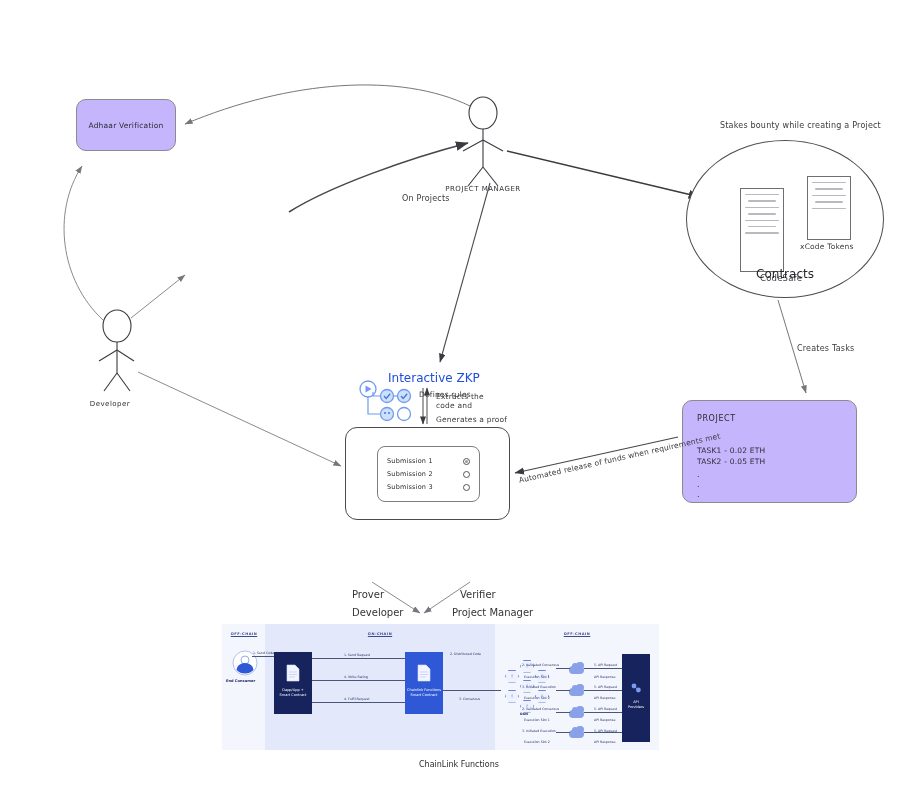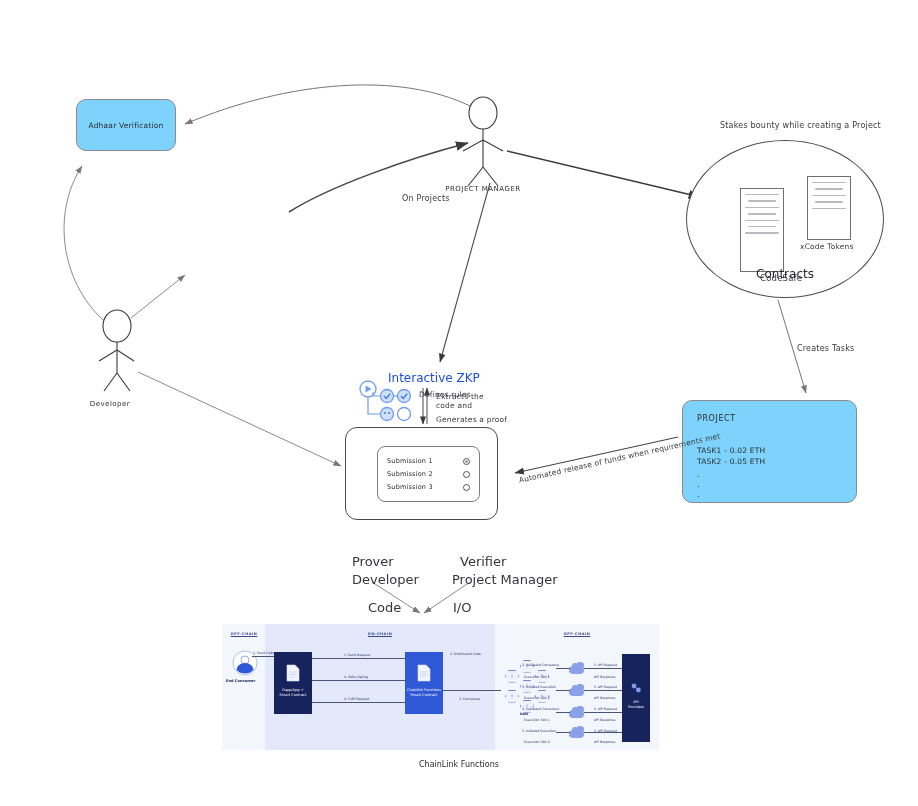--- a/index.html
+++ b/index.html
@@ -14,21 +14,21 @@
   .hand{font-family:"DejaVu Sans", sans-serif;}
 
   .title{
     position:absolute;left:0;top:28px;width:918px;text-align:center;
     font-size:17px;letter-spacing:.6px;color:#26262b;
   }
 
   .node{position:absolute;box-sizing:border-box;}
 
   .rbox{
-    border:1px solid #8a8a8f;border-radius:10px;background:#7dd3fc;
+    border:1px solid #8a8a8f;border-radius:10px;background:#c4b5fd;
     display:flex;flex-direction:column;align-items:center;justify-content:center;
   }
 
   .lbl{position:absolute;font-size:8px;color:#3a3a3f;white-space:nowrap;letter-spacing:.2px;}
   .lbl.sm{font-size:7.5px;}
 
   
   #adhaar{left:76px;top:99px;width:100px;height:52px;}
   #adhaar .t{font-size:7.5px;color:#2c2c31;letter-spacing:.2px;}
 
@@ -46,32 +46,32 @@
   .doc i:nth-child(2n){margin-left:7px;margin-right:7px;}
 
   
   #project{left:682px;top:400px;width:175px;height:103px;align-items:flex-start;justify-content:flex-start;padding:13px 0 0 14px;}
   #project .h{font-size:8px;letter-spacing:.6px;color:#2c2c31;margin-bottom:22px;}
   #project .tk{font-size:7.5px;color:#2c2c31;line-height:1.5;letter-spacing:.2px;}
   #project .dots{font-size:8px;color:#2c2c31;line-height:1.25;margin-top:2px;}
 
   
   #zkptitle{position:absolute;left:388px;top:371px;font-size:12px;color:#1d4ed8;}
-  #zkpouter{left:345px;top:427px;width:153px;height:93px;border:1.3px solid #4a4a4f;border-radius:12px;background:#fff;}
+  #zkpouter{left:345px;top:427px;width:165px;height:93px;border:1.3px solid #4a4a4f;border-radius:12px;background:#fff;}
   #zkpinner{position:absolute;left:31px;top:18px;width:103px;height:56px;border:1px solid #7c7c81;border-radius:8px;background:#fff;
     display:flex;flex-direction:column;justify-content:center;gap:5px;padding:0 9px;box-sizing:border-box;}
   .subrow{display:flex;align-items:center;justify-content:space-between;}
   .subrow span{font-size:6.5px;color:#2c2c31;letter-spacing:.2px;}
   .radio{width:7px;height:7px;border:1px solid #55555a;border-radius:50%;box-sizing:border-box;}
   .radio.on{border-width:1.2px;position:relative;}
   .radio.on::after{content:"";position:absolute;left:1px;top:1px;right:1px;bottom:1px;border-radius:50%;background:#9a9aa0;}
 
   
   #pv{position:absolute;left:340px;top:548px;width:220px;height:70px;}
-  #pv .c{position:absolute;font-size:13px;color:#35353a;white-space:nowrap;}
+  #pv .c{position:absolute;font-size:10px;color:#35353a;white-space:nowrap;margin-top:35px;}
 
   
   #chainlink{position:absolute;left:222px;top:624px;width:437px;height:126px;background:#ffffff;}
   .cl-col{position:absolute;top:0;bottom:0;}
   .cl-hdr{position:absolute;top:8px;font-size:3.6px;letter-spacing:.5px;color:#3b4a8c;
     text-decoration:underline;white-space:nowrap;transform:translateX(-50%);font-weight:bold;}
   .cl-navy{position:absolute;background:#17235c;}
   .cl-blue{position:absolute;background:#2f58d6;}
   .cl-cap{position:absolute;left:0;right:0;text-align:center;font-size:3.5px;color:#fff;line-height:1.35;}
   .cl-line{position:absolute;background:#4a5578;height:.7px;}

